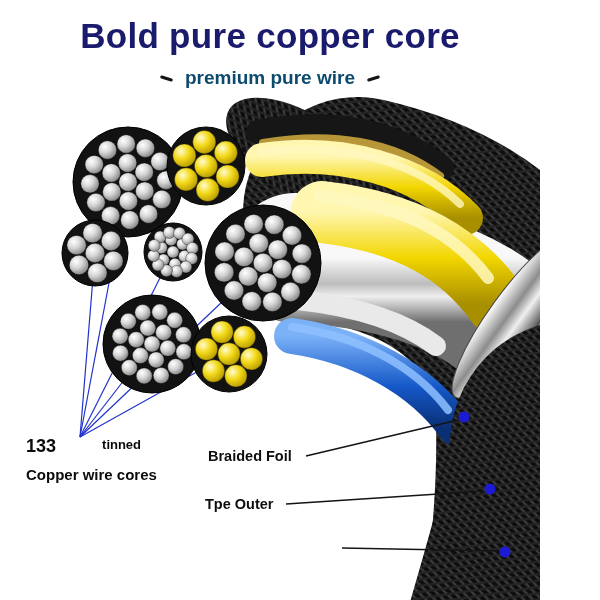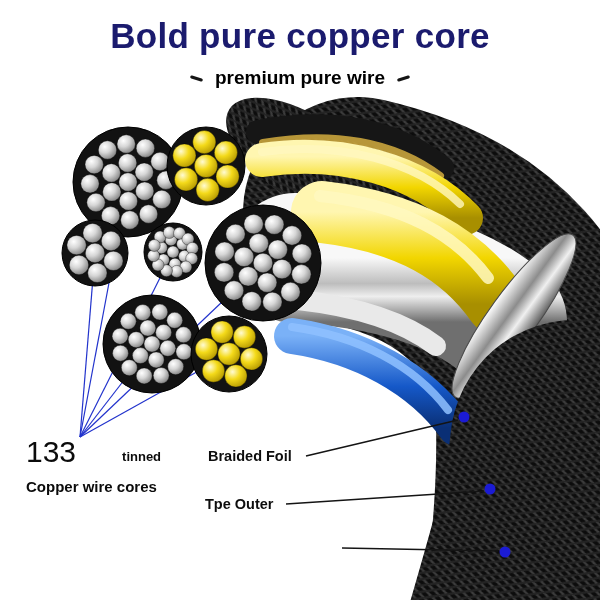--- a/index.html
+++ b/index.html
@@ -1,30 +1,30 @@
 <!DOCTYPE html>
 <html><head>
 <meta charset="utf-8">
 <style>
   html,body{margin:0;padding:0;background:#ffffff;}
   .stage{
-    position:relative;width:600px;height:600px;background:#ffffff;overflow:hidden;
+    position:relative;width:540px;height:600px;background:#ffffff;overflow:hidden;
     font-family:"Liberation Sans",sans-serif;
   }
   .stage svg{position:absolute;left:0;top:0;}
   .header{position:absolute;top:16px;left:0;right:0;text-align:center;z-index:3;pointer-events:none;}
   .header h1{margin:0;font-size:35px;font-weight:bold;color:#1b1b6e;letter-spacing:.3px;}
   .subrow{margin-top:11px;display:flex;align-items:center;justify-content:center;gap:12px;}
-  .subtitle{font-size:19px;font-weight:bold;color:#000000;}
+  .subtitle{font-size:19px;font-weight:bold;color:#0c4a6e;}
   .tick{width:13px;height:3px;background:#151515;border-radius:2px;}
   .tick.left{transform:rotate(18deg);}
   .tick.right{transform:rotate(-18deg);}
   .cores{position:absolute;left:26px;top:437px;z-index:3;color:#0b0b0b;}
   .cores-top{display:flex;align-items:flex-end;gap:6px;}
-  .cores-count{font-size:30px;font-weight:normal;line-height:1;}
+  .cores-count{font-size:18px;font-weight:bold;line-height:1;}
   .cores-unit{font-size:13px;font-weight:bold;padding-bottom:3px;margin-left:40px;}
   .cores-label{font-size:15px;font-weight:bold;margin-top:11px;}
   .callout{position:absolute;font-size:14.5px;font-weight:bold;color:#0d0d0d;z-index:3;white-space:nowrap;}
   .callout-foil{left:208px;top:448px;}
   .callout-tpe{left:205px;top:496px;}
   .callout-nylon{left:205px;top:540px;}
 </style>
 </head>
 <body>
 

